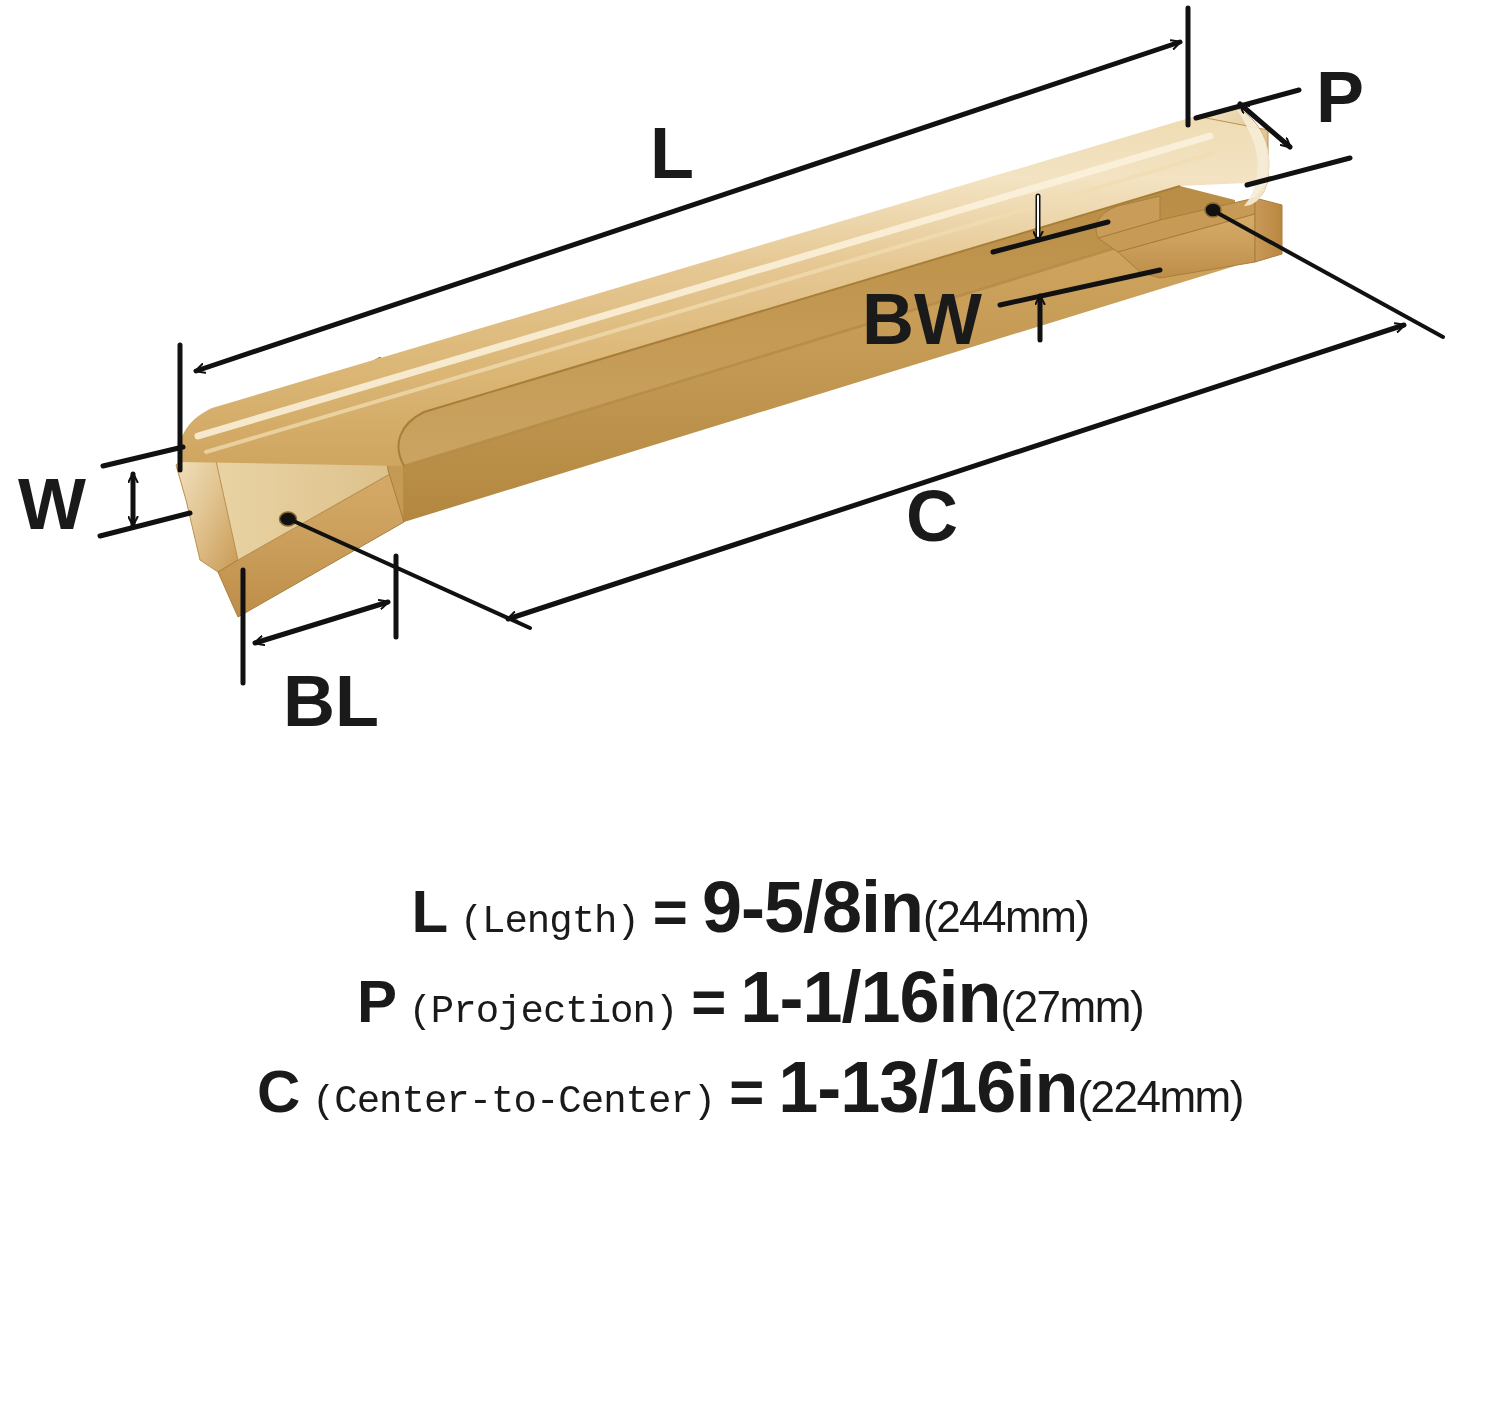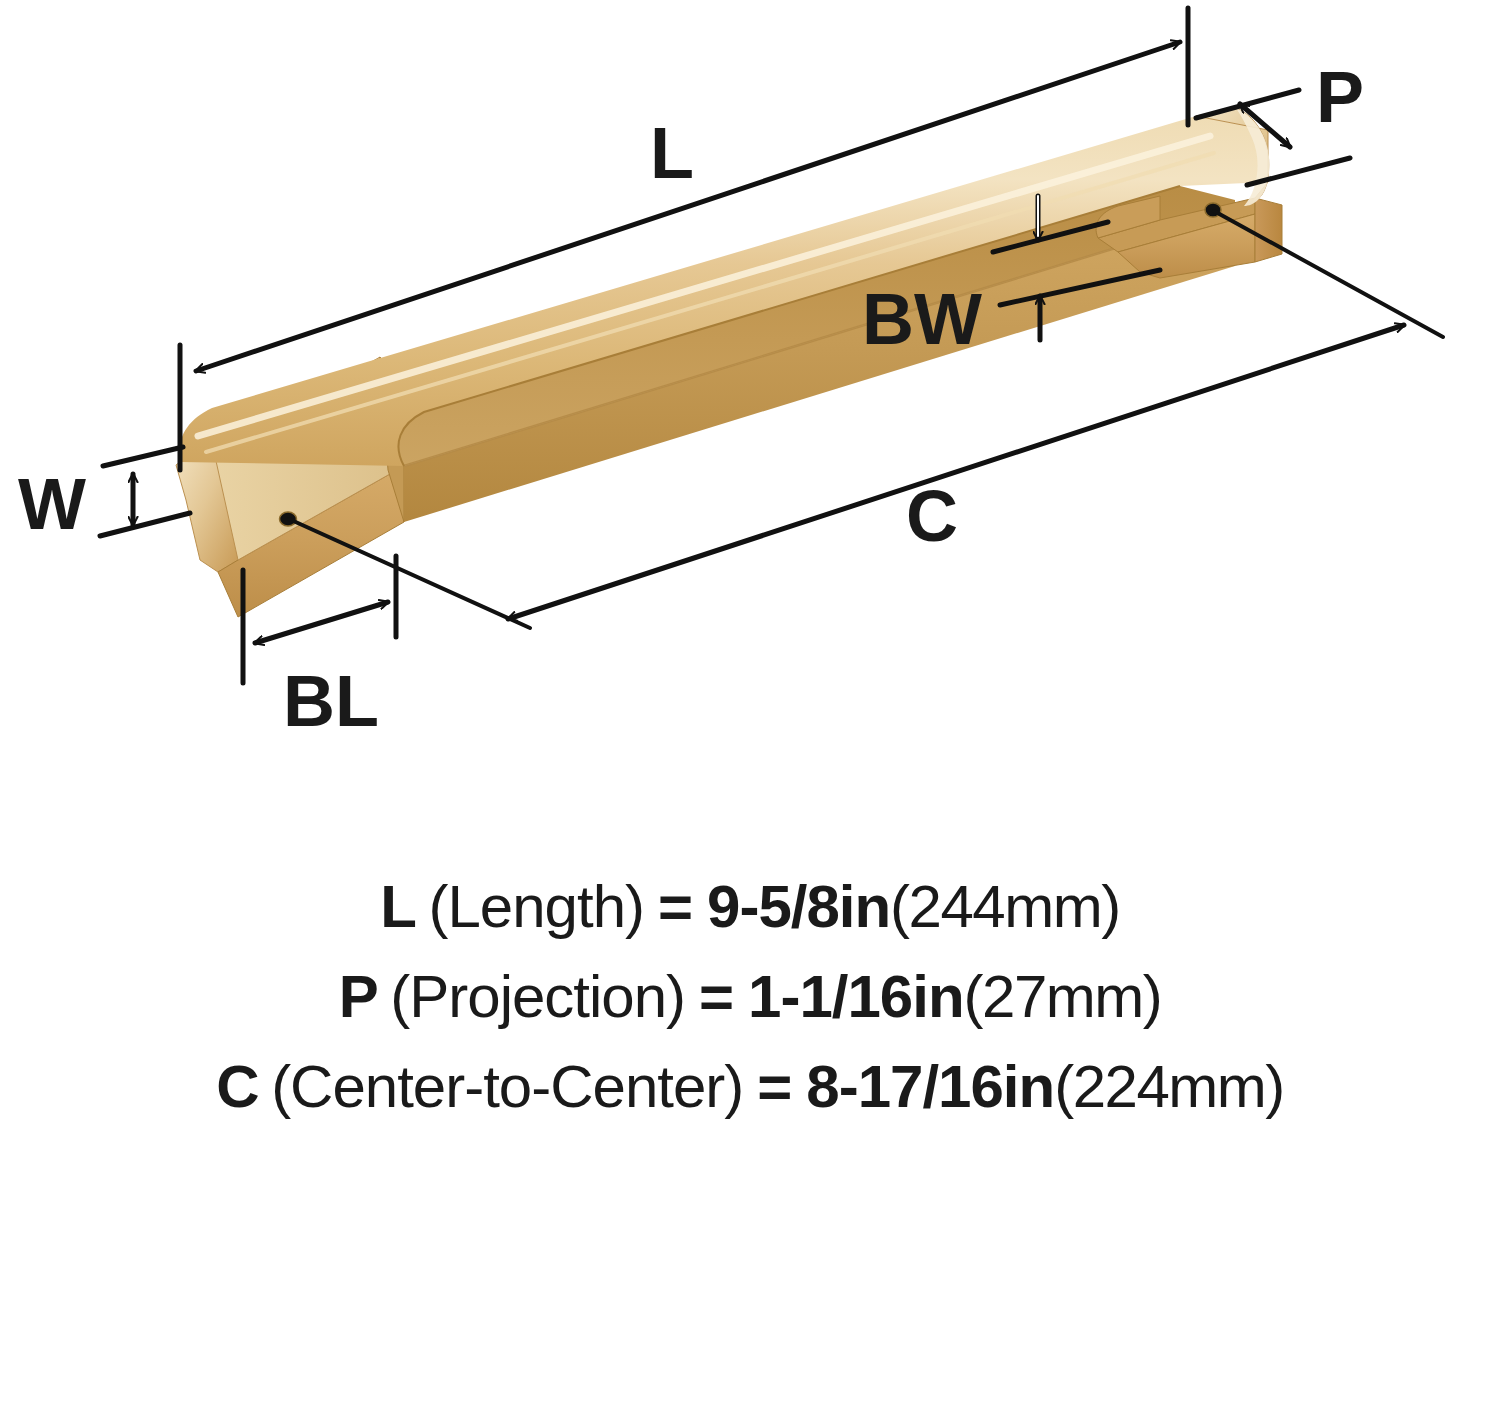--- a/index.html
+++ b/index.html
@@ -62,41 +62,41 @@
     display: inline-block;
     white-space: nowrap;
   }
   .spec-code {
     font-family: "Liberation Sans", sans-serif;
     font-weight: 700;
     font-size: 60px;
     letter-spacing: -0.5px;
   }
   .spec-name {
-    font-family: Liberation Sans, sans-serif;
+    font-family: Liberation Mono, monospace;
     font-weight: 400;
-    font-size: 60px;
+    font-size: 39px;
     letter-spacing: -1px;
   }
   .spec-eq {
     font-family: "Liberation Sans", sans-serif;
     font-weight: 700;
     font-size: 60px;
     padding: 0 2px;
   }
   .spec-value {
     font-family: "Liberation Sans", sans-serif;
     font-weight: 700;
-    font-size: 60px;
+    font-size: 72px;
     letter-spacing: -1px;
   }
   .spec-metric {
     font-family: "Liberation Sans", sans-serif;
     font-weight: 400;
-    font-size: 60px;
+    font-size: 44px;
     letter-spacing: -1.5px;
   }
   .sp { display:inline-block; width: 12px; }
 </style>
 </head>
 <body>
 
 <div id="page">
 
   <div id="diagram-area">
@@ -310,20 +310,20 @@
 
 
     <div class="spec-row">
       <span class="spec-inner">
         <span class="spec-code">P</span><span class="sp"></span><span class="spec-name">(Projection)</span><span class="sp"></span><span class="spec-eq">=</span><span class="sp"></span><span class="spec-value">1-1/16in</span><span class="spec-metric">(27mm)</span>
       </span>
     </div>
 
     <div class="spec-row">
       <span class="spec-inner">
-        <span class="spec-code">C</span><span class="sp"></span><span class="spec-name">(Center-to-Center)</span><span class="sp"></span><span class="spec-eq">=</span><span class="sp"></span><span class="spec-value">8-17/16in</span><span class="spec-metric">(224mm)</span>
+        <span class="spec-code">C</span><span class="sp"></span><span class="spec-name">(Center-to-Center)</span><span class="sp"></span><span class="spec-eq">=</span><span class="sp"></span><span class="spec-value">1-13/16in</span><span class="spec-metric">(224mm)</span>
       </span>
     </div>
 
 
 
   </div>
 </div>
 
 </body></html>

